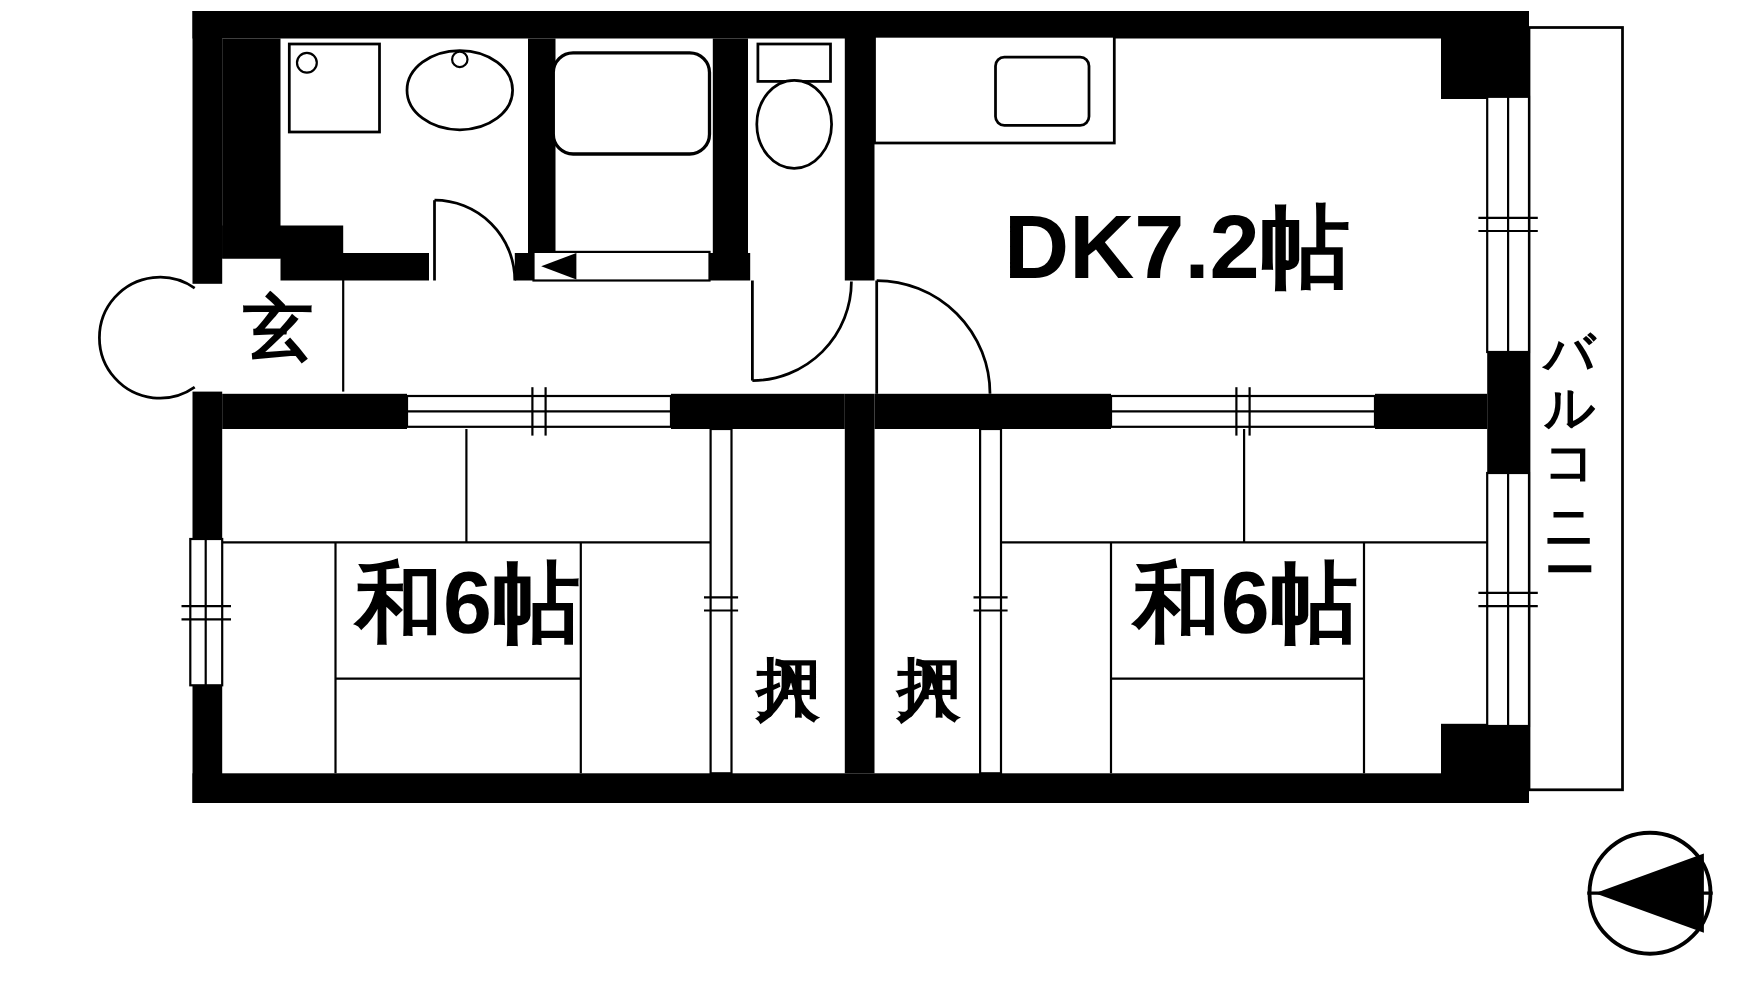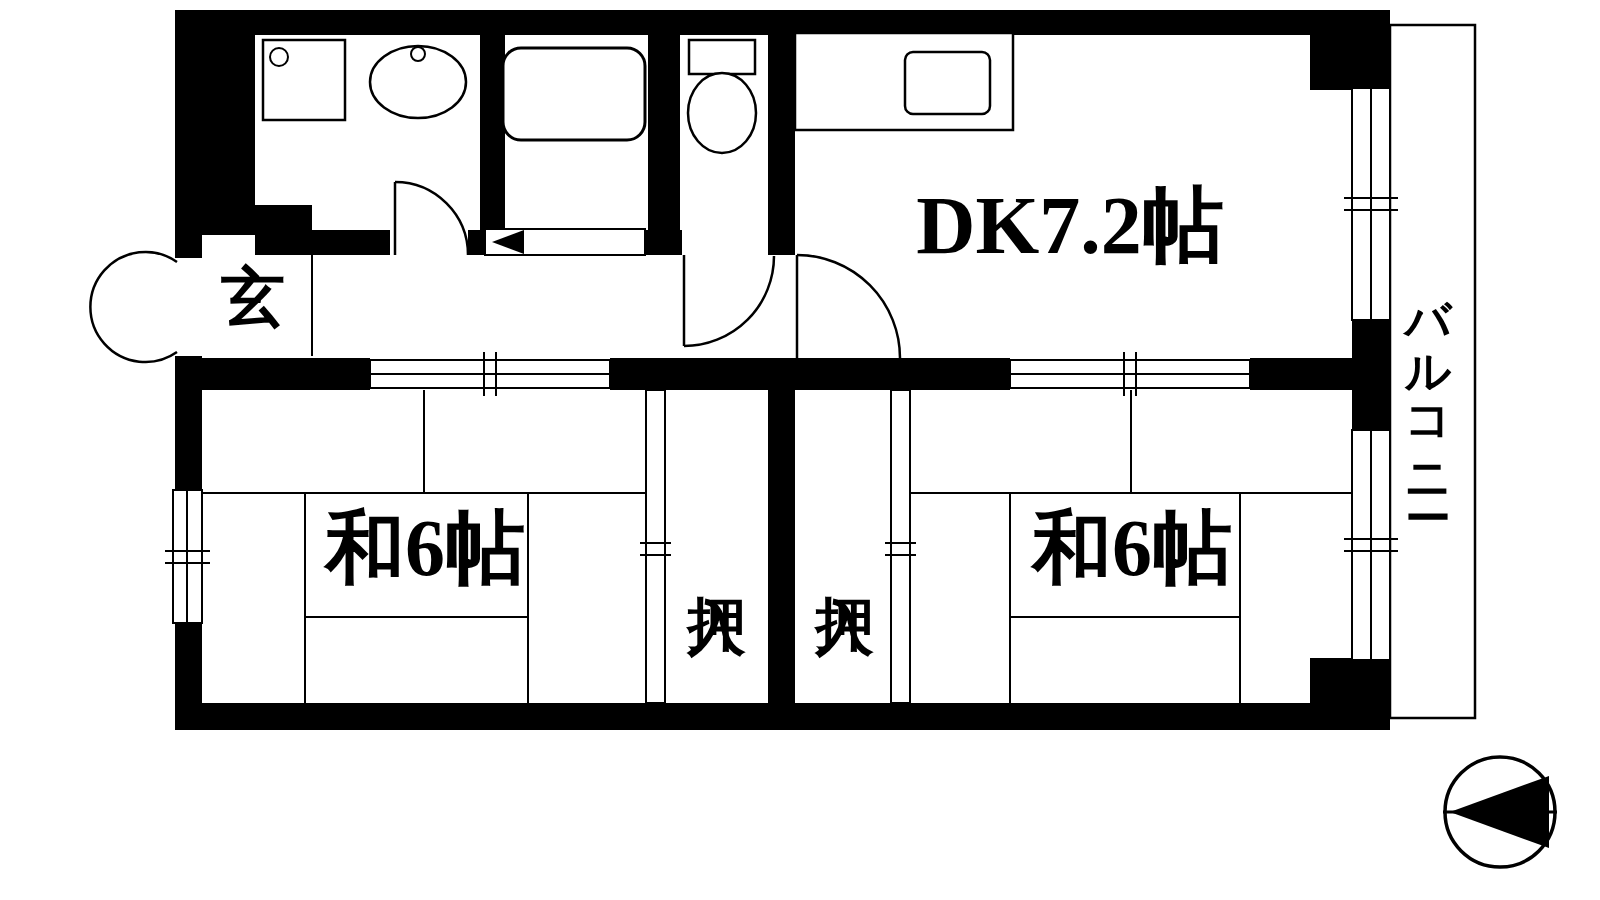--- a/index.html
+++ b/index.html
@@ -1,21 +1,21 @@
 <!DOCTYPE html>
 <html><head>
 <meta charset="utf-8">
 <style>
   html,body{margin:0;padding:0;background:#ffffff;}
   .canvas{
     position:relative;
     width:1600px;height:900px;
     background:#ffffff;
     overflow:hidden;
-    font-family:Liberation Serif, serif;
+    font-family:Liberation Sans, sans-serif;
   }
   .plan-svg{position:absolute;left:0;top:0;}
   .lbl{
     position:absolute;
     display:flex;align-items:center;justify-content:center;
     font-weight:700;color:#000;line-height:1;
     white-space:nowrap;
   }
   .v{writing-mode:vertical-rl;text-orientation:mixed;}
   .lbl-dk{left:835px;top:180px;width:470px;height:92px;font-size:82px;}

